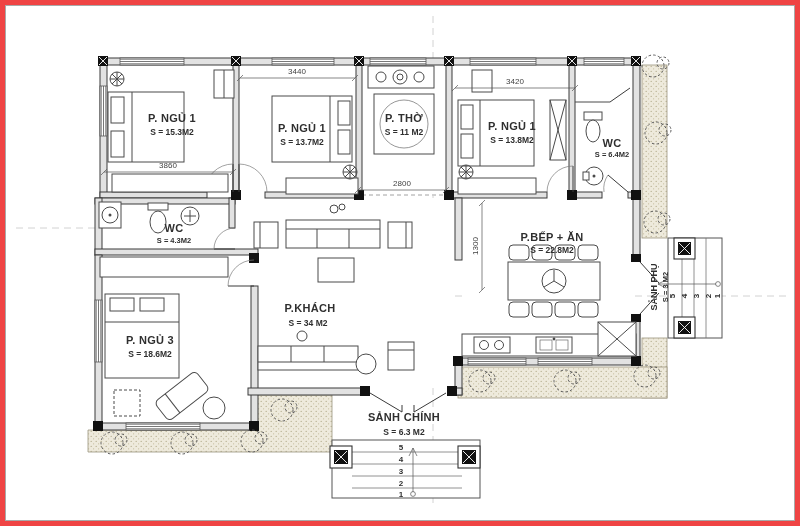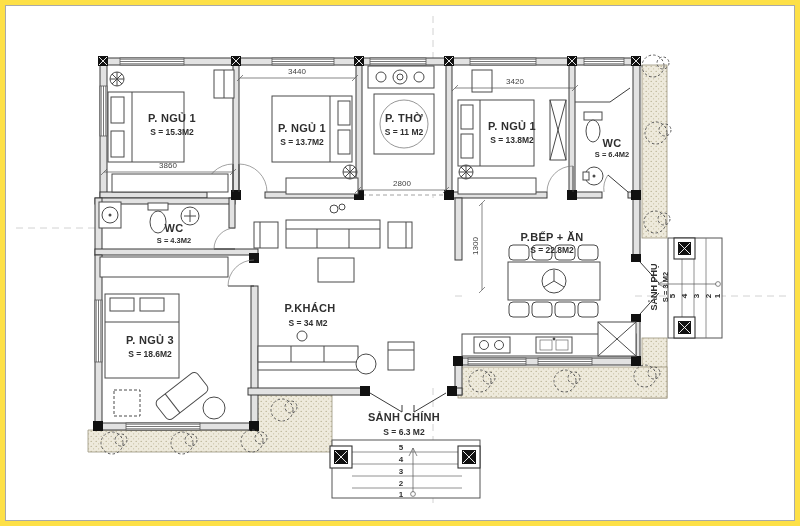--- a/index.html
+++ b/index.html
@@ -1,16 +1,16 @@
 <!DOCTYPE html>
 <html><head>
 <meta charset="utf-8">
 <style>
   html,body{margin:0;padding:0;background:#ffffff;}
-  .stage{position:relative;width:800px;height:526px;background:#fde047;overflow:hidden;
+  .stage{position:relative;width:800px;height:526px;background:#ef4444;overflow:hidden;
          font-family:"Liberation Sans",sans-serif;}
   svg{position:absolute;left:0;top:0;}
   .w{fill:#e2e2e2;stroke:#3a3a3a;stroke-width:1;}
   .floor{fill:#ffffff;stroke:none;}
   .fur{fill:#ffffff;stroke:#4a4a4a;stroke-width:1;}
   .furl{stroke:#4a4a4a;stroke-width:1;fill:none;}
   .thin{stroke:#6a6a6a;stroke-width:.7;fill:none;}
   .door{stroke:#3a3a3a;stroke-width:1;fill:none;}
   .arc{stroke:#7a7a7a;stroke-width:.7;fill:none;}
   .col{fill:#111111;}

